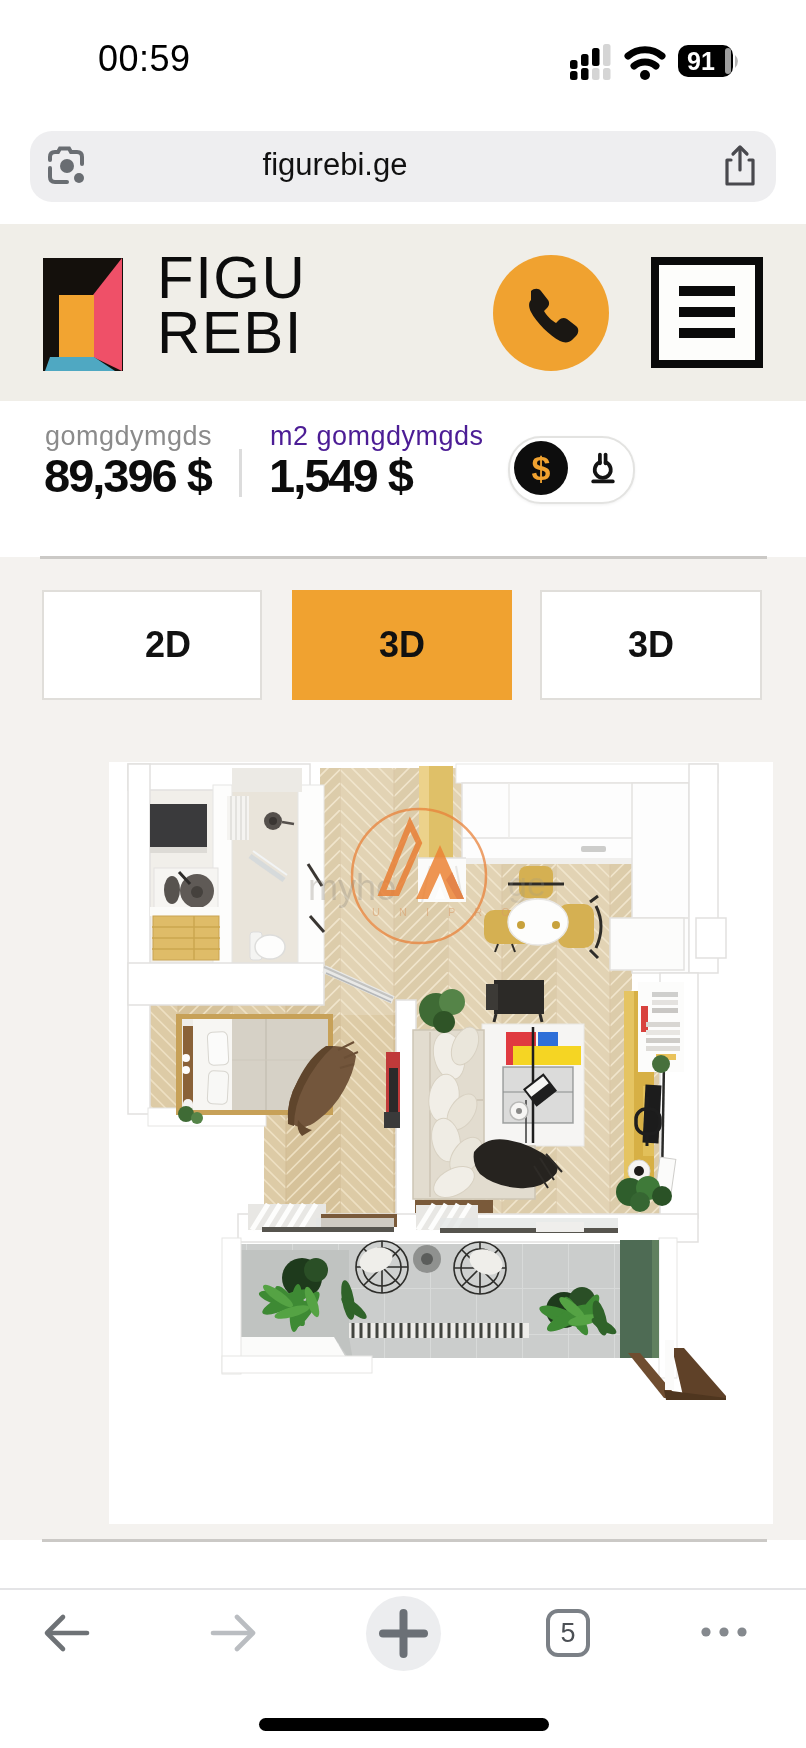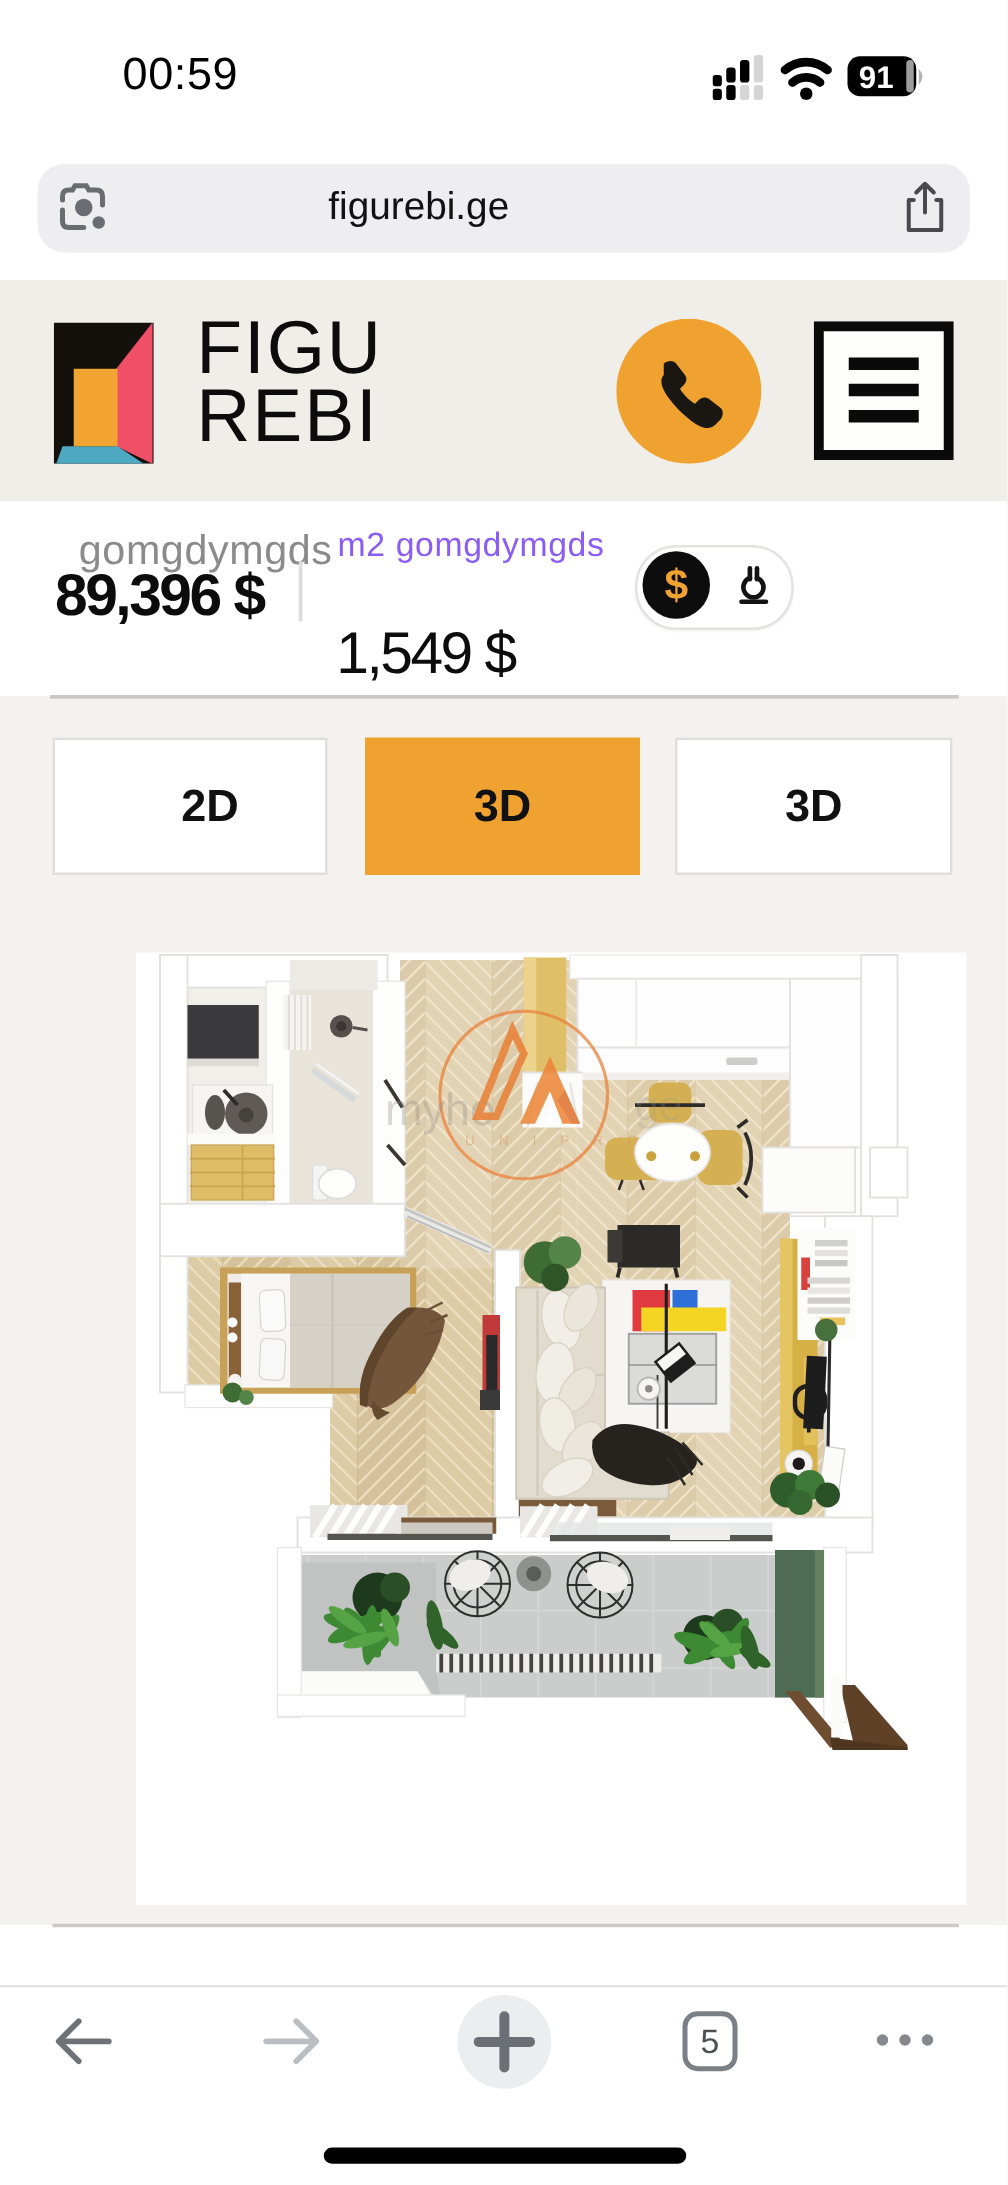--- a/index.html
+++ b/index.html
@@ -76,29 +76,29 @@
   <path d="M38 36 c3 -3 8 -3 10 0 l7 9 c2 3 1 6 -1 8 l-3 3 c2 4 8 10 12 12 l3 -3 c2 -2 5 -3 8 -1 l9 7 c3 2 3 7 0 10 l-4 4 c-3 3 -8 3 -12 1 c-10 -5 -24 -19 -29 -29 c-2 -4 -3 -9 0 -12 z" fill="#1a1713"></path>
 </svg>
 
 <svg class="abs" style="left:651px;top:257px;" width="112" height="111" viewBox="0 0 112 111">
   <rect x="4" y="4" width="104" height="103" fill="#fdfdfb" stroke="#0a0a0a" stroke-width="8"></rect>
   <rect x="28" y="29" width="56" height="10" fill="#0a0a0a"></rect>
   <rect x="28" y="50" width="56" height="10" fill="#0a0a0a"></rect>
   <rect x="28" y="71" width="56" height="10" fill="#0a0a0a"></rect>
 </svg>
 
-<div class="abs" style="left:63px;top:421px;font-size:33px;color:#8b8b8b;letter-spacing:.5px;">gomgdymgds</div>
+<div class="abs" style="left:45px;top:421px;font-size:27px;color:#8b8b8b;letter-spacing:.5px;">gomgdymgds</div>
 
 <div class="abs" style="left:44px;top:448px;font-size:47px;font-weight:700;color:#0c0c0c;letter-spacing:-2px;">89,396 $</div>
 
 <div class="abs" style="left:239px;top:449px;width:3px;height:48px;background:#dcdcdc;"></div>
 
-<div class="abs" style="left:270px;top:421px;font-size:27px;color:#8b5cf6;letter-spacing:.5px;">m2 gomgdymgds</div>
-
-<div class="abs" style="left:269px;top:448px;font-size:47px;font-weight:400;color:#0c0c0c;letter-spacing:-2px;margin-top:46px;">1,549 $</div>
+<div class="abs" style="left:270px;top:421px;font-size:27px;color:#4c1d95;letter-spacing:.5px;">m2 gomgdymgds</div>
+
+<div class="abs" style="left:269px;top:448px;font-size:47px;font-weight:700;color:#0c0c0c;letter-spacing:-2px;">1,549 $</div>
 
 <div class="abs" style="left:508px;top:436px;width:123px;height:64px;background:#fff;border:2px solid #e3e3e1;border-radius:33px;box-shadow:0 1px 3px rgba(0,0,0,.06);"></div>
 <div class="abs" style="left:514px;top:441px;width:54px;height:54px;background:#0d0d0d;border-radius:50%;"></div>
 <div class="abs" style="left:514px;top:441px;width:54px;height:54px;text-align:center;line-height:54px;font-size:34px;font-weight:700;color:#f0a230;">$</div>
 <svg class="abs" style="left:588px;top:451px;" width="30" height="34" viewBox="0 0 29 33">
   <g fill="none" stroke="#131313" stroke-width="3.6" stroke-linecap="round">
     <path d="M11.5 12 V3.5"></path>
     <path d="M17 12 V3.5"></path>
     <path d="M11.5 11 A7.8 7.8 0 1 0 17 11"></path>
     <path d="M5 29.5 H24"></path>

